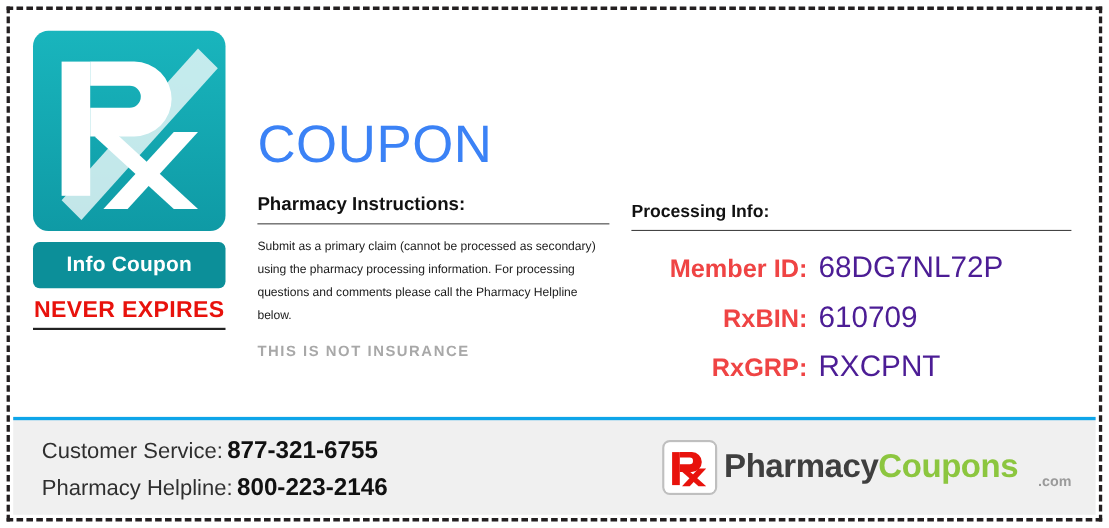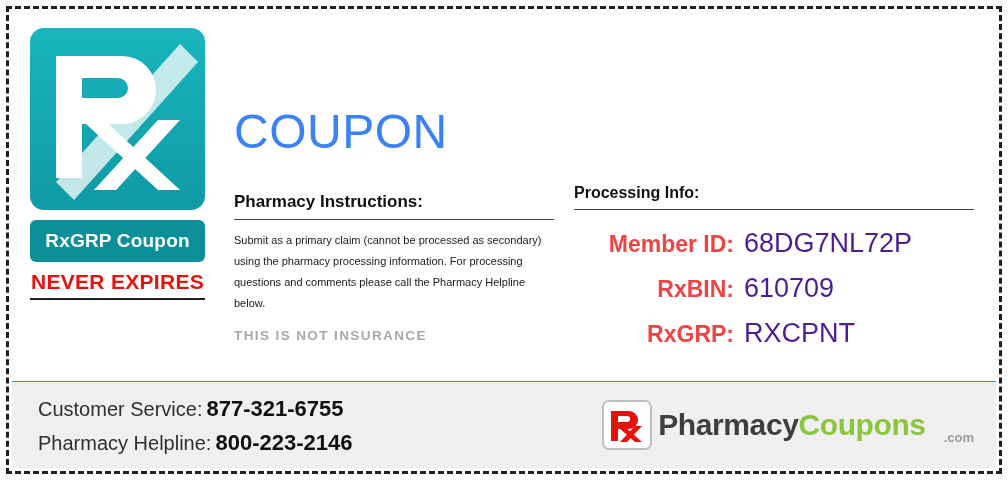--- a/index.html
+++ b/index.html
@@ -119,21 +119,21 @@
     font-weight: normal;
     color: #3b82f6;
     letter-spacing: 0.5px;
     white-space: nowrap;
   }
 
   
   .instr {
     position: absolute;
     left: 222px;
-    top: 180px;
+    top: 164px;
     width: 320px;
   }
   .col-head {
     font-size: 17px;
     font-weight: bold;
     color: #111;
     padding-bottom: 7px;
   }
   .col-rule {
     height: 1px;
@@ -191,21 +191,21 @@
   }
 
   
   .footer {
     position: absolute;
     left: 0;
     right: 0;
     bottom: 0;
     height: 86px;
     background: #f0f0f0;
-    border-top: 1px solid #0ea5e9;
+    border-top: 3px solid #0ea5e9;
   }
   .phones {
     position: absolute;
     left: 26px;
     top: 14px;
   }
   .phone-line {
     font-size: 20px;
     color: #2f2f2f;
     margin-bottom: 8px;
@@ -269,21 +269,21 @@
 
             <path d="M52 28 H92 a34 34 0 0 1 0 68 H52 V70 H88 a10 10 0 0 0 0 -20 H52 Z" fill="#ffffff"></path>
 
             <path d="M74 92 L150 162 L128 162 L56 96 Z" fill="#ffffff"></path>
 
             <path d="M150 92 L128 92 L64 162 L86 162 Z" fill="#ffffff"></path>
 
             <path d="M150 16 L168 34 L44 172 L26 154 Z" fill="#ffffff" opacity="0.75"></path>
           </svg>
         </div>
-        <div class="drug-coupon-bar">RxGRP Coupon</div>
+        <div class="drug-coupon-bar">Info Coupon</div>
         <div class="never-expires">NEVER EXPIRES</div>
         <div class="never-expires-rule"></div>
       </div>
 
       <div class="title-2">COUPON</div>
 
       <div class="instr">
         <div class="col-head">Pharmacy Instructions:</div>
         <div class="col-rule"></div>
         <div class="instr-body">Submit as a primary claim (cannot be processed as secondary) using the pharmacy processing information. For processing questions and comments please call the Pharmacy Helpline below.</div>

